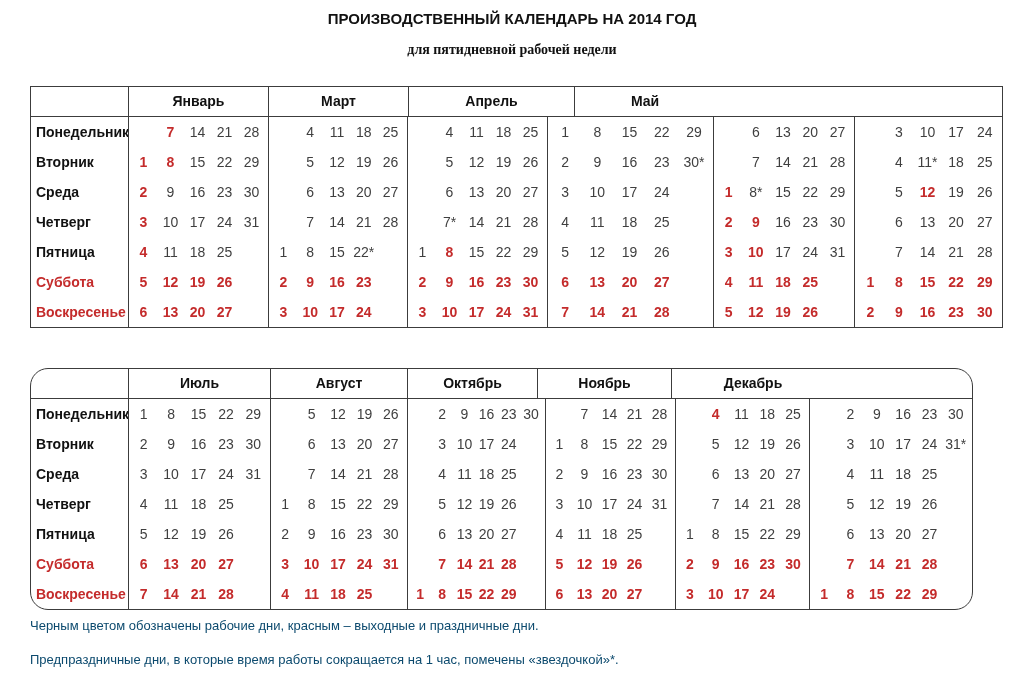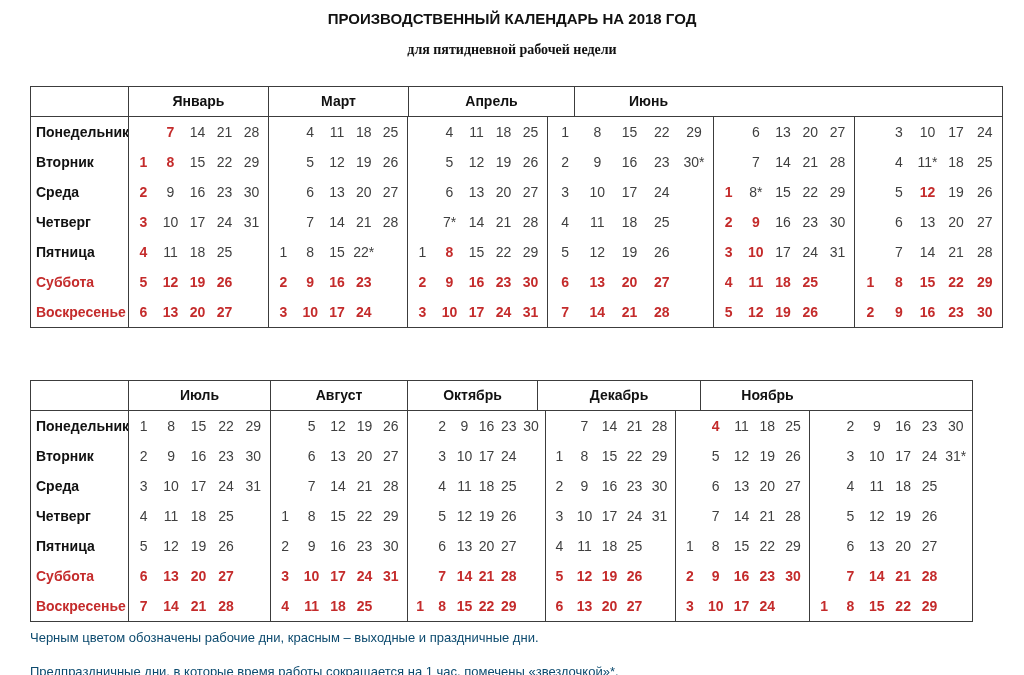--- a/index.html
+++ b/index.html
@@ -26,21 +26,21 @@
     font-size: 14px;
     font-weight: bold;
     color: #111111;
     font-family: Liberation Serif, serif;
   }
   .cal {
     margin: 28px 0 0 30px;
     width: max-content;
     border: 1px solid var(--border, #3c3c3c);
   }
-  .cal.second { margin-top: 52px; }
+  .cal.second { margin-top: 40px; border-radius: 18px; }
   .cal-row { display: flex; height: 30px; line-height: 30px; }
   .cal-row.cal-head {
     height: 29px;
     line-height: 29px;
     border-bottom: 1px solid var(--border, #3c3c3c);
   }
   .day-label {
     width: 97px;
     box-sizing: border-box;
     padding-left: 5px;
@@ -76,29 +76,29 @@
     font-size: 13px;
     line-height: 16px;
     color: #0c4a6e;
   }
   .footnote.fn2 { margin-top: 18px; }
 </style>
 </head>
 <body>
 
 <div class="page">
-  <h1 class="title">ПРОИЗВОДСТВЕННЫЙ КАЛЕНДАРЬ НА 2018 ГОД</h1>
+  <h1 class="title">ПРОИЗВОДСТВЕННЫЙ КАЛЕНДАРЬ НА 2014 ГОД</h1>
   <h2 class="subtitle">для пятидневной рабочей недели</h2>
   <div class="cal" id="cal-0">
       <div class="cal-row cal-head">
         <div class="day-label"></div>
         <div class="month-h" style="width: 140px;">Январь</div>
         <div class="month-h" style="width: 140px;">Март</div>
         <div class="month-h" style="width: 166px;">Апрель</div>
-        <div class="month-h" style="width: 148px;">Июнь</div>
+        <div class="month-h" style="width: 141px;">Май</div>
       </div>
       <div class="cal-row">
         <div class="day-label">Понедельник</div>
         <div class="month-g" style="width: 140px;">
           <span class="d"></span>
           <span class="d red">7</span>
           <span class="d">14</span>
           <span class="d">21</span>
           <span class="d">28</span>
         </div>
@@ -408,22 +408,22 @@
           <span class="d red">30</span>
         </div>
       </div>
     </div>
   <div class="cal second" id="cal-1">
       <div class="cal-row cal-head">
         <div class="day-label"></div>
         <div class="month-h" style="width: 142px;">Июль</div>
         <div class="month-h" style="width: 137px;">Август</div>
         <div class="month-h" style="width: 130px;">Октябрь</div>
+        <div class="month-h" style="width: 134px;">Ноябрь</div>
         <div class="month-h" style="width: 163px;">Декабрь</div>
-        <div class="month-h" style="width: 134px;">Ноябрь</div>
       </div>
       <div class="cal-row">
         <div class="day-label">Понедельник</div>
         <div class="month-g" style="width: 142px;">
           <span class="d">1</span>
           <span class="d">8</span>
           <span class="d">15</span>
           <span class="d">22</span>
           <span class="d">29</span>
         </div>

